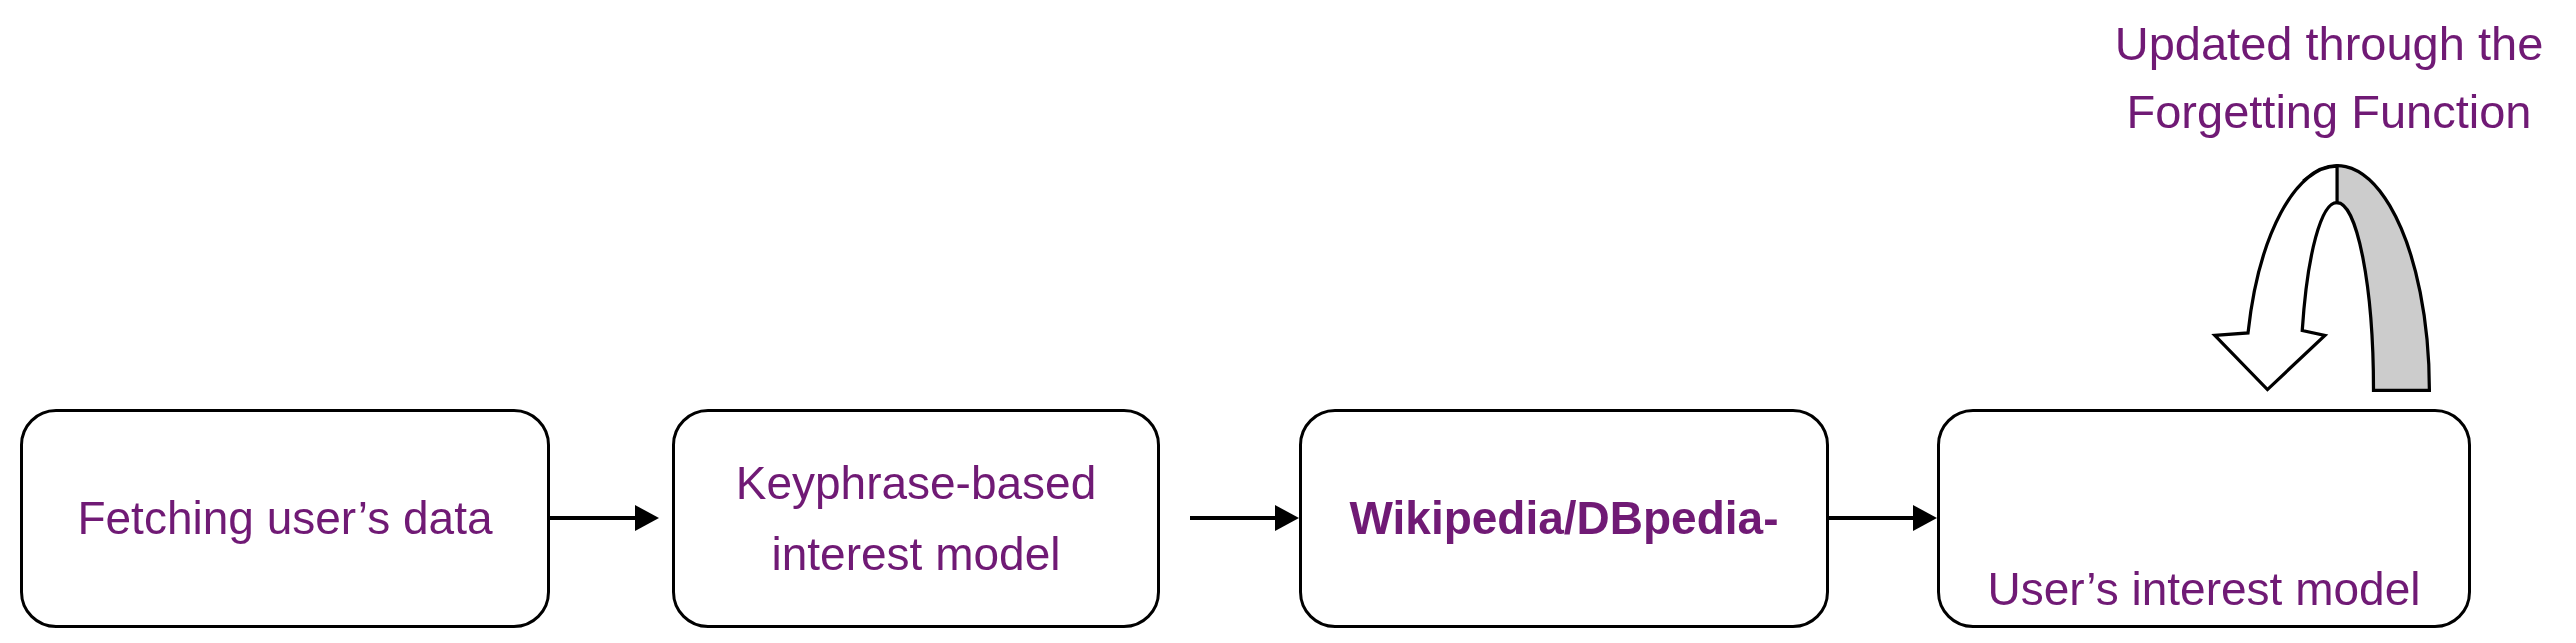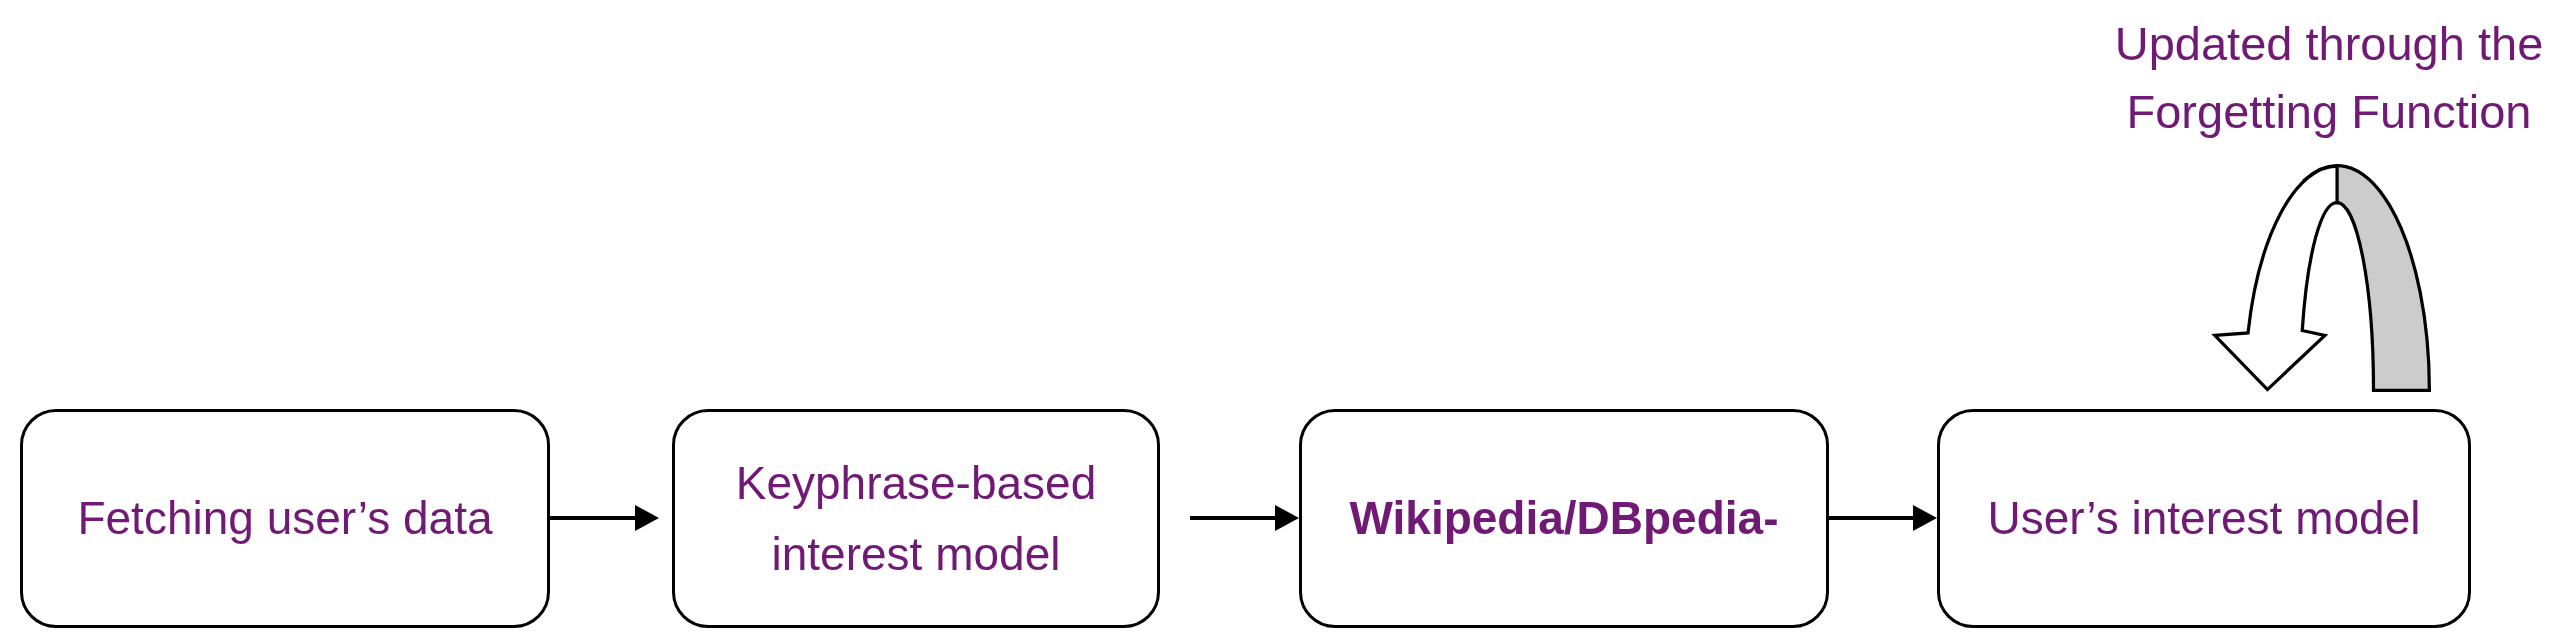--- a/index.html
+++ b/index.html
@@ -72,21 +72,21 @@
 
   <div class="node" style="left:660px; width:488px;margin-left:12px;">
     <span>Keyphrase-based</span>
     <span>interest model</span>
   </div>
 
   <div class="node" style="left:1299px; width:530px;font-weight:bold;">
     <span>Wikipedia/DBpedia-</span>
   </div>
 
-  <div class="node" style="left:1937px; width:534px;">
+  <div class="node" style="left:1937px; width:534px;justify-content:flex-end;">
     <span>User’s interest model</span>
   </div>
 
   <div class="connector" style="left:550px; width:109px;">
     <div class="shaft"></div>
     <div class="head"></div>
   </div>
   <div class="connector" style="left:1190px; width:109px;">
     <div class="shaft"></div>
     <div class="head"></div>

